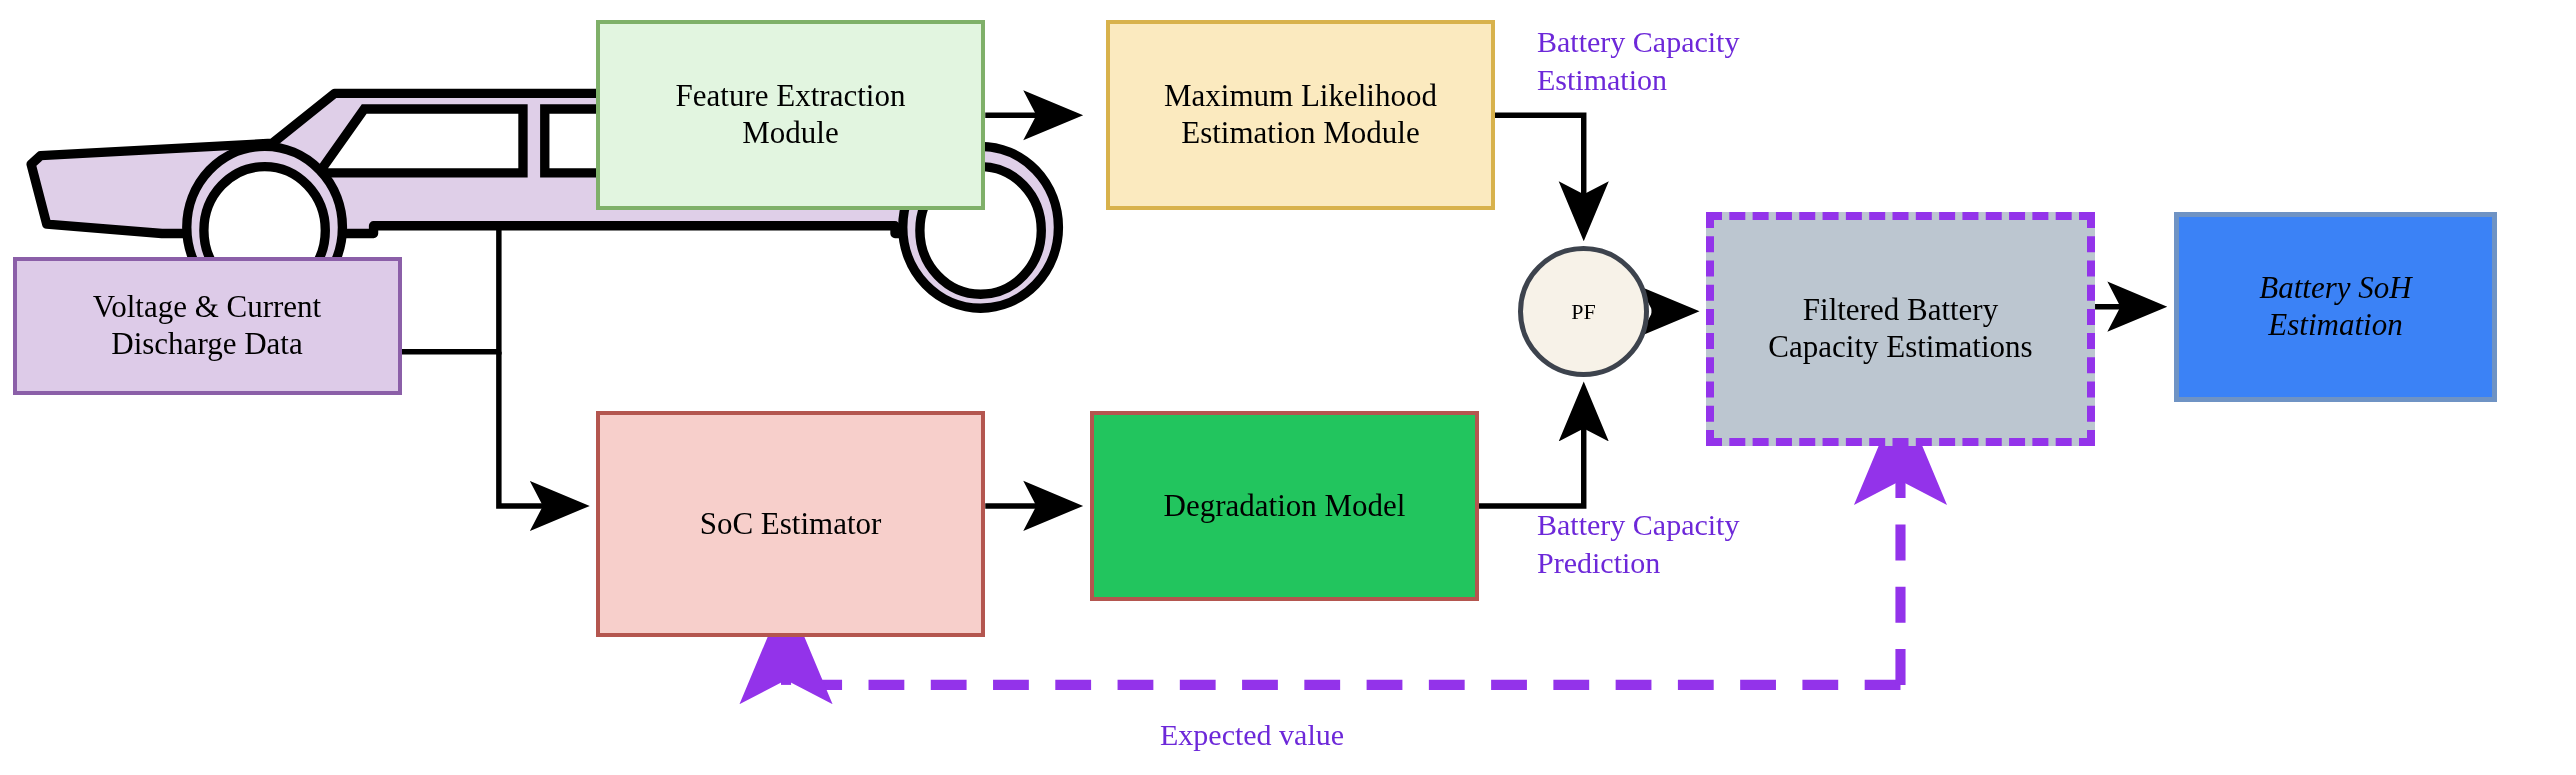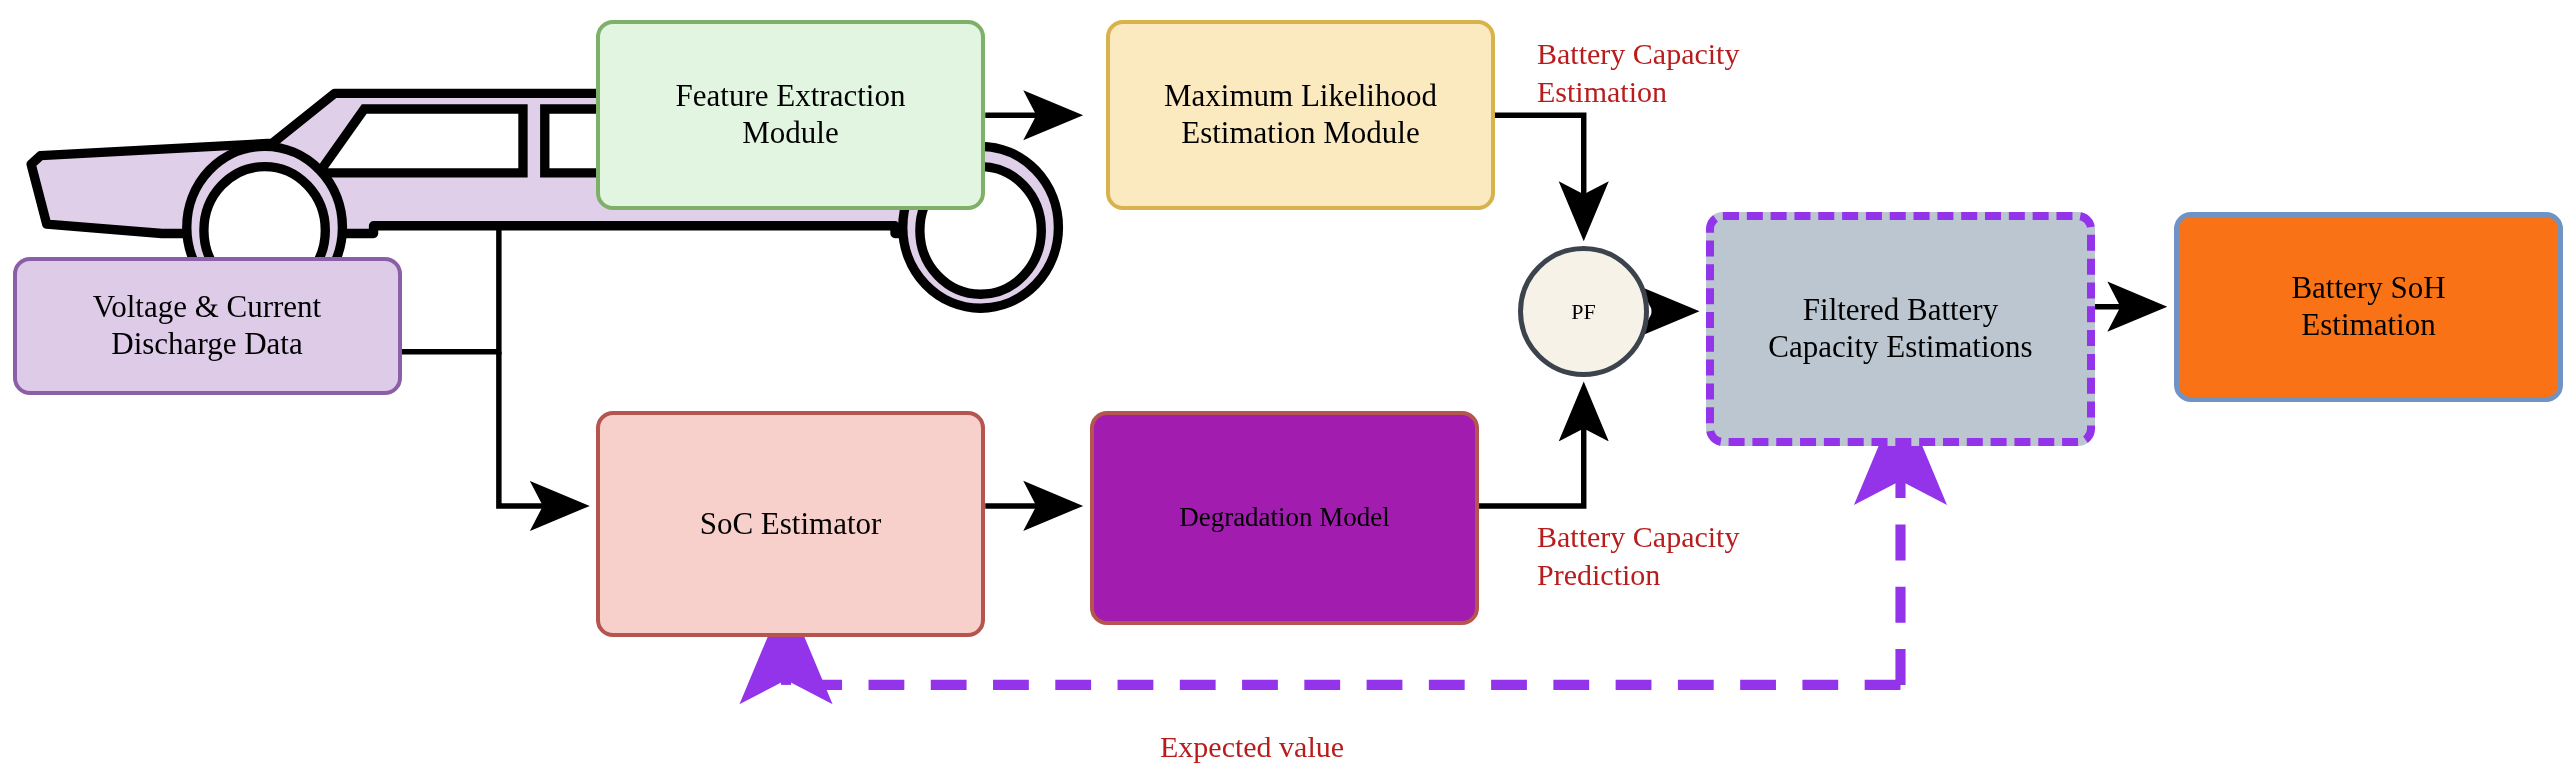--- a/index.html
+++ b/index.html
@@ -29,34 +29,32 @@
   .node {
     position: absolute;
     box-sizing: border-box;
     display: flex;
     align-items: center;
     justify-content: center;
     text-align: center;
     line-height: 1.18;
     color: #000000;
     font-family: "Liberation Serif", "DejaVu Serif", serif;
-    border-radius: 17px;
   }
   .node .lbl {
     display: block;
     padding: 0 7.8px;
     white-space: pre-line;
   }
   .edge-label {
     position: absolute;
-    color: #b91c1c;
+    color: #6d28d9;
     font-family: "Liberation Serif", "DejaVu Serif", serif;
     line-height: 1.25;
     white-space: pre-line;
-    margin-top: 12px;
   }
   .pf-node {
     position: absolute;
     border-radius: 50%;
     display: flex;
     align-items: center;
     justify-content: center;
     box-sizing: border-box;
   }
 </style>
@@ -150,38 +148,38 @@
               background:#fbeabf; border:4.7px solid #d8b24c; font-size:31px;margin-left:16px;">
     <span class="lbl">Maximum Likelihood
 Estimation Module</span>
   </div>
 
   <div class="node" style="left:596px; top:411px; width:389px; height:226px;
               background:#f7cfcb; border:4.7px solid #b4564f; font-size:31px;">
     <span class="lbl">SoC Estimator</span>
   </div>
 
-  <div class="node" style="left:1090px; top:411px; width:389px; height:214px;
-              background:#a21caf; border:4.7px solid #b4564f; font-size:27px;">
+  <div class="node" style="left:1090px; top:411px; width:389px; height:190px;
+              background:#22c55e; border:4.7px solid #b4564f; font-size:31px;">
     <span class="lbl">Degradation Model</span>
   </div>
 
   <div class="pf-node" style="left:1518px; top:246px; width:131px; height:131px;
               background:#f7f2e8; border:5.4px solid #3d434d; font-size:22px;">
     <span class="lbl">PF</span>
   </div>
 
   <div class="node" style="left:1706px; top:212px; width:389px; height:234px;
               background:#bcc6d0; border:8.6px dashed #9333ea; font-size:31px;">
     <span class="lbl">Filtered Battery
 Capacity Estimations</span>
   </div>
 
-  <div class="node" style="left:2174px; top:212px; width:389px; height:190px;
-              background:#f97316; border:5.4px solid #6f93c4; font-size:31px;">
+  <div class="node" style="left:2174px; top:212px; width:323px; height:190px;
+              background:#3b82f6; border:5.4px solid #6f93c4; font-size:31px;font-style:italic;">
     <span class="lbl">Battery SoH
 Estimation</span>
   </div>
 
   <div class="edge-label" style="left:1537px; top:23px; font-size:30px;">Battery Capacity
 Estimation</div>
 
   <div class="edge-label" style="left:1537px; top:506px; font-size:30px;">Battery Capacity
 Prediction</div>
 

